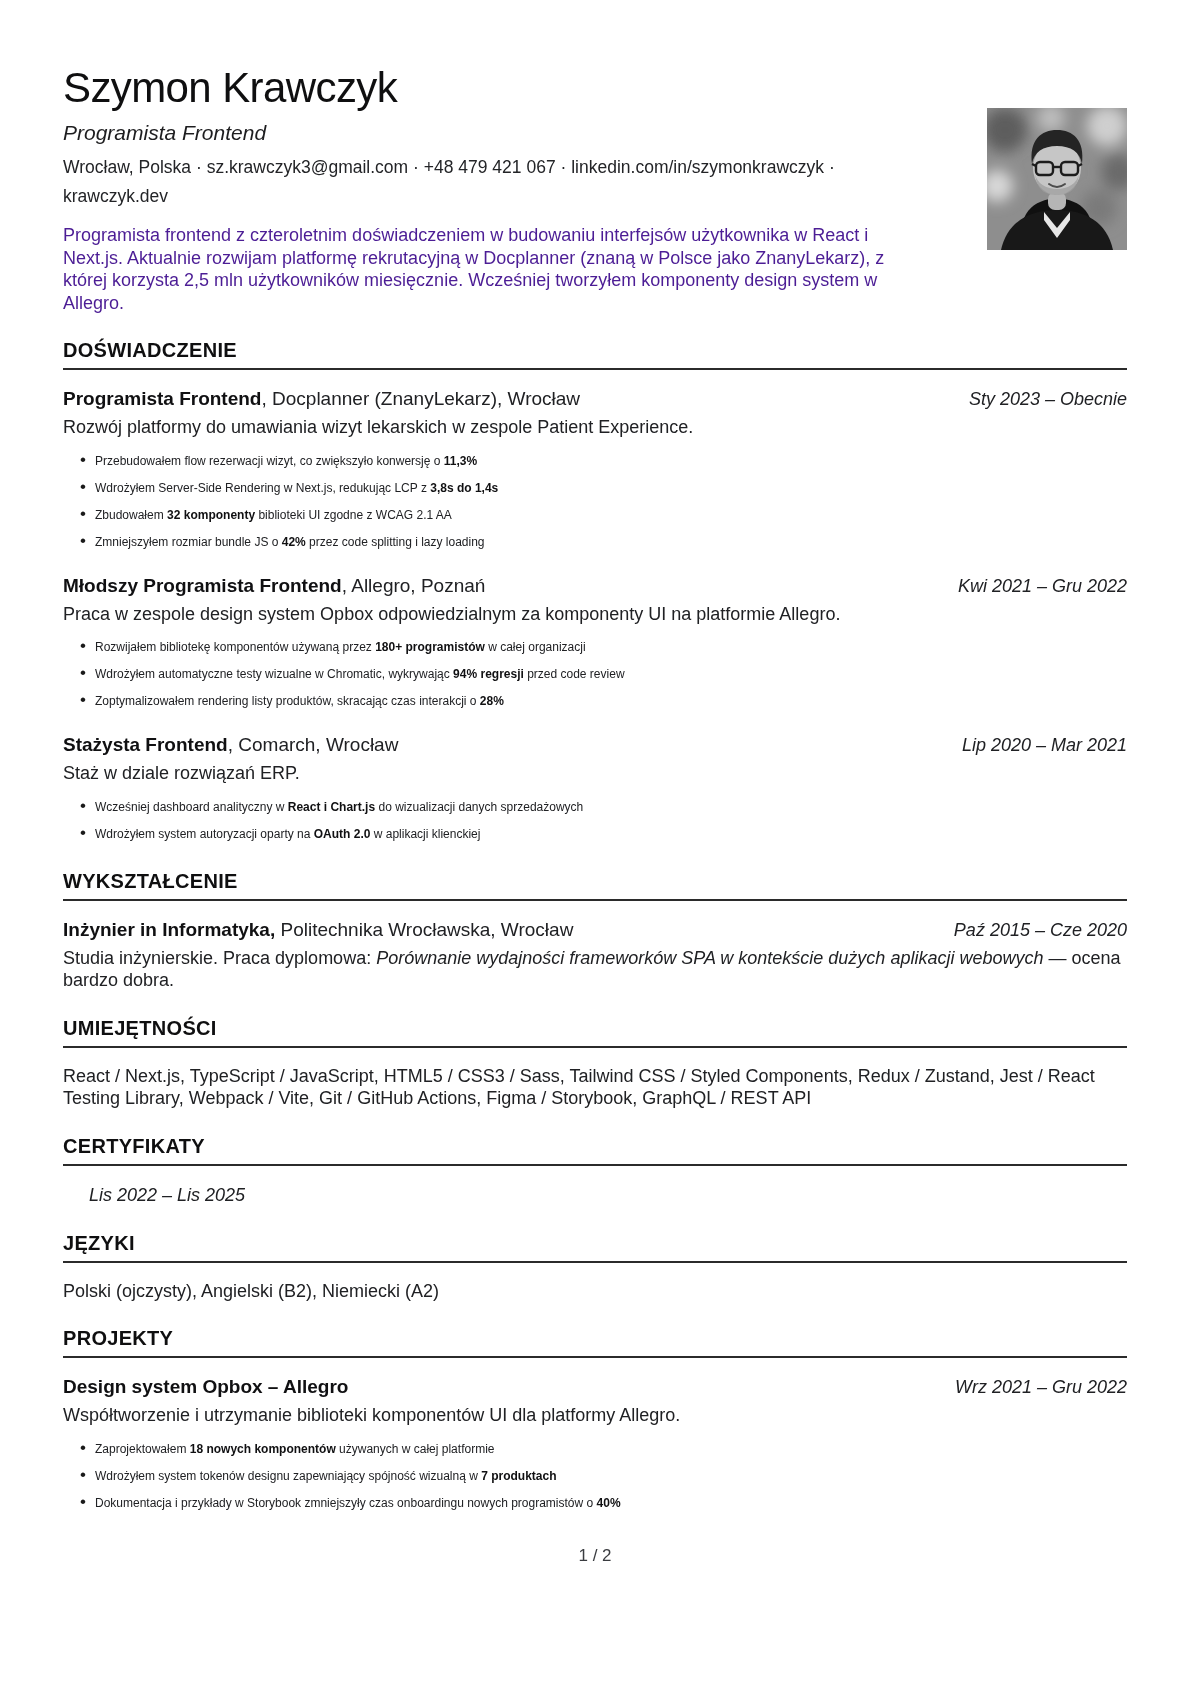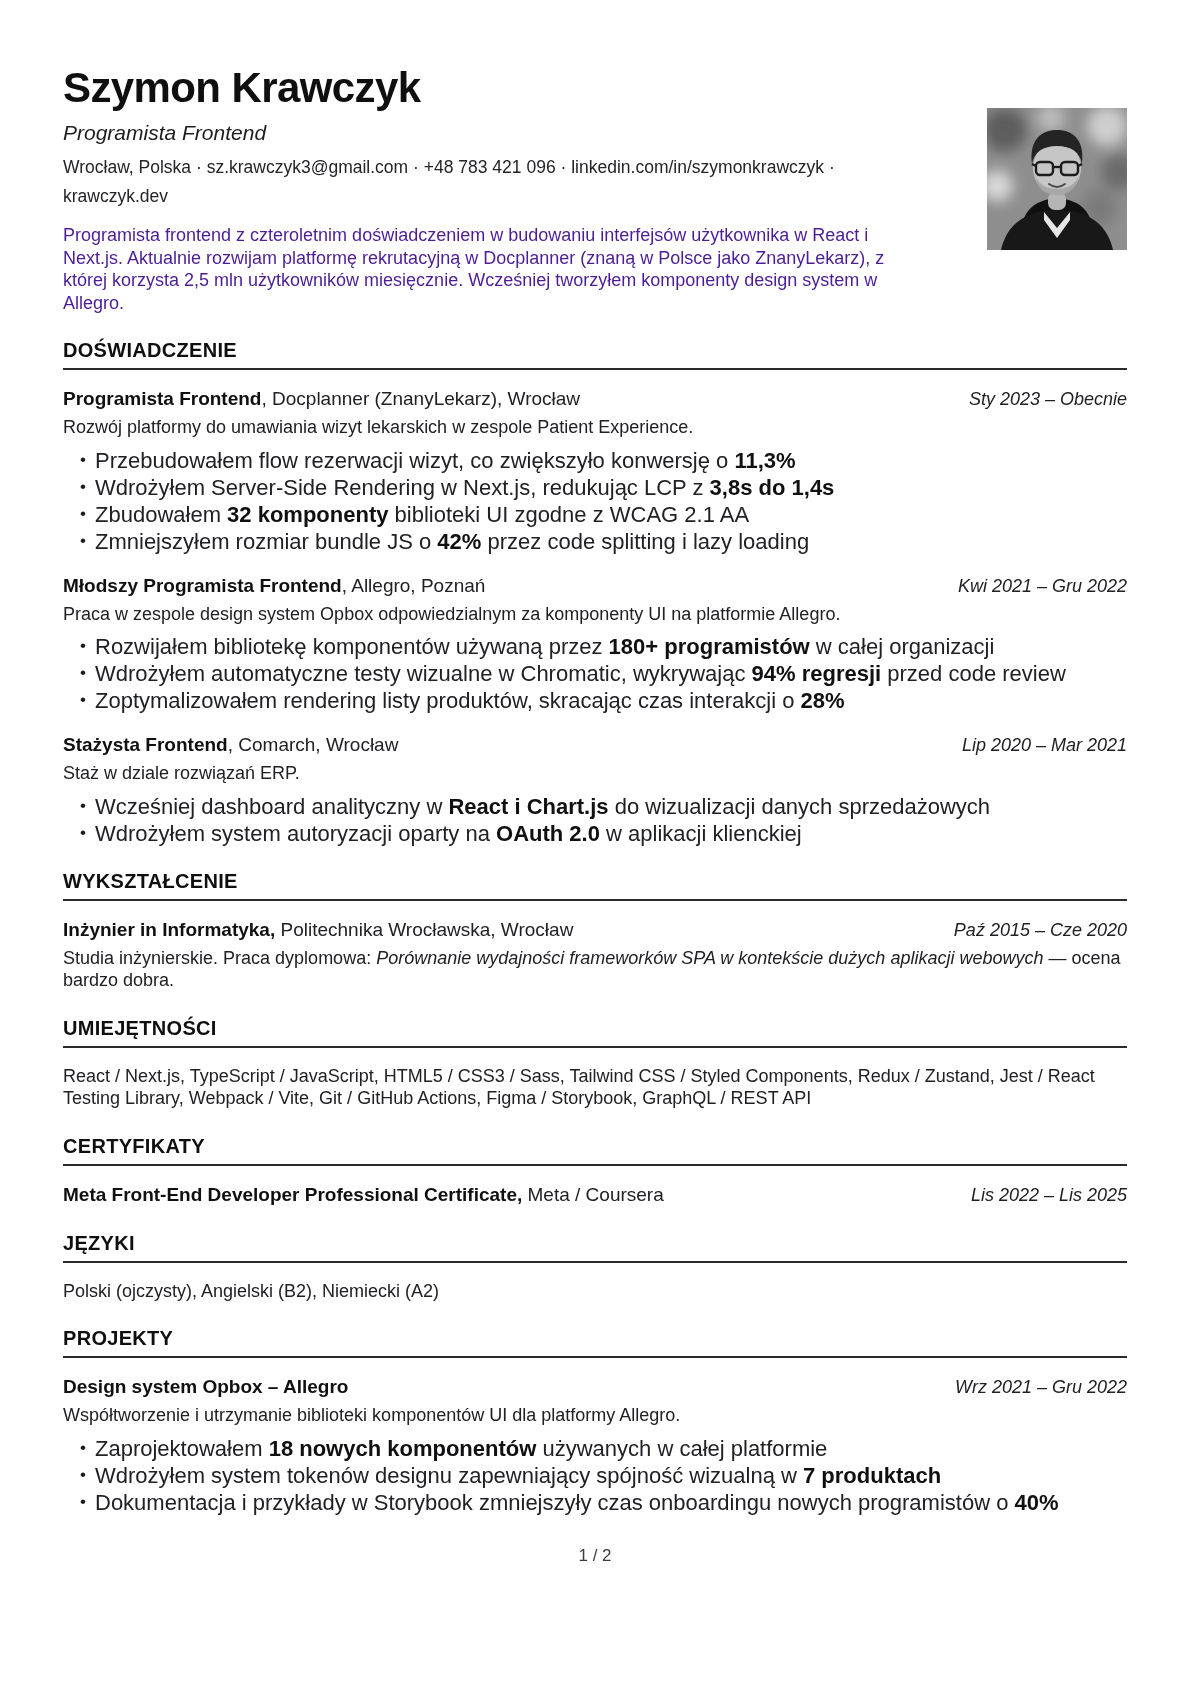--- a/index.html
+++ b/index.html
@@ -2,55 +2,55 @@
 <html lang="pl"><head>
 <meta charset="utf-8">
 <style>
   html,body{margin:0;padding:0;background:#ffffff;}
   .page{
     width:1190px;height:1683px;position:relative;box-sizing:border-box;
     padding:66px 63px 0 63px;background:#fff;overflow:hidden;
     font-family:"Liberation Sans","DejaVu Sans",sans-serif;color:#202124;
   }
   
-  .name{margin:0;font-size:42px;line-height:44px;font-weight:700;color:#0f0f10;letter-spacing:-0.6px;}
+  .name{margin:0;font-size:42px;line-height:44px;font-weight:400;color:#0f0f10;letter-spacing:-0.6px;}
   .subtitle{margin-top:10px;font-size:21px;line-height:25px;font-style:italic;color:#1d1d1f;}
   .contact{margin-top:8px;font-size:17.5px;line-height:29px;max-width:856px;color:#232427;}
   .summary{margin:13px 0 0 0;font-size:18px;line-height:22.5px;max-width:856px;color:#4c1d95;}
   .photo{position:absolute;top:108px;right:63px;width:140px;height:142px;overflow:hidden;background:#8f8f8f;}
   .photo svg{display:block;}
   
   section{margin-top:25px;}
   .sec-title{
     margin:0 0 17px 0;font-size:20px;line-height:23px;font-weight:700;color:#0f0f10;
     letter-spacing:.3px;padding-bottom:6px;border-bottom:2px solid #2b2b2b;
   }
   .entry{margin-bottom:21px;}
   .entry:last-child{margin-bottom:0;}
   .entry-head{display:flex;justify-content:space-between;align-items:flex-end;font-size:19px;line-height:24px;}
   .entry-title{min-width:0;}
   .entry-date{font-style:italic;font-size:18px;line-height:24px;white-space:nowrap;margin-left:26px;color:#202124;}
   .entry-desc{margin:5px 0 0 0;font-size:18px;line-height:22.5px;color:#202124;}
   .entry-desc:first-child{margin-top:2px;}
   b{font-weight:700;color:#101012;}
   .entry ul{margin:11px 0 0 0;padding:0 0 0 32px;list-style:none;}
-  .entry li{position:relative;font-size:22px;line-height:22px;margin-bottom:5px;color:#202124;}
+  .entry li{position:relative;font-size:12px;line-height:22px;margin-bottom:5px;color:#202124;}
   .entry li::before{content:"\2022";position:absolute;left:-15px;top:-1px;font-size:17px;color:#1a1a1a;}
   
   .footer{position:absolute;left:0;right:0;top:1546px;text-align:center;font-size:17px;color:#3a3c40;}
 </style>
 </head>
 <body>
 
 <div class="page">
 
   <header>
     <h1 class="name">Szymon Krawczyk</h1>
     <div class="subtitle">Programista Frontend</div>
-    <div class="contact" id="contact"><span>Wrocław, Polska</span><span> · </span><span>sz.krawczyk3@gmail.com</span><span> · </span><span>+48 783 421 096</span><span> · </span><span>linkedin.com/in/szymonkrawczyk</span><span> · </span><span>krawczyk.dev</span></div>
+    <div class="contact" id="contact"><span>Wrocław, Polska</span><span> · </span><span>sz.krawczyk3@gmail.com</span><span> · </span><span>+48 479 421 067</span><span> · </span><span>linkedin.com/in/szymonkrawczyk</span><span> · </span><span>krawczyk.dev</span></div>
     <p class="summary">Programista frontend z czteroletnim doświadczeniem w budowaniu interfejsów użytkownika w React i Next.js. Aktualnie rozwijam platformę rekrutacyjną w Docplanner (znaną w Polsce jako ZnanyLekarz), z której korzysta 2,5 mln użytkowników miesięcznie. Wcześniej tworzyłem komponenty design system w Allegro.</p>
   </header>
 
   <div class="photo">
     <svg width="140" height="142" viewBox="0 0 140 142" xmlns="http://www.w3.org/2000/svg">
       <defs>
         <filter id="pb" x="-40%" y="-40%" width="180%" height="180%">
             <feGaussianBlur stdDeviation="7"></feGaussianBlur>
           </filter>
       </defs>
@@ -143,21 +143,20 @@
       <section>
         <h2 class="sec-title">UMIEJĘTNOŚCI</h2>
         <div class="entry">
           <p class="entry-desc"><span>React / Next.js, TypeScript / JavaScript, HTML5 / CSS3 / Sass, Tailwind CSS / Styled Components, Redux / Zustand, Jest / React Testing Library, Webpack / Vite, Git / GitHub Actions, Figma / Storybook, GraphQL / REST API</span></p>
         </div>
       </section>
       <section>
         <h2 class="sec-title">CERTYFIKATY</h2>
         <div class="entry">
           <div class="entry-head">
-            <div class="entry-title"><b>Meta Front-End Developer Professional Certificate,</b><span> Meta / Coursera</span></div>
             <div class="entry-date">Lis 2022 – Lis 2025</div>
           </div>
         </div>
       </section>
       <section>
         <h2 class="sec-title">JĘZYKI</h2>
         <div class="entry">
           <p class="entry-desc"><span>Polski (ojczysty), Angielski (B2), Niemiecki (A2)</span></p>
         </div>
       </section>

